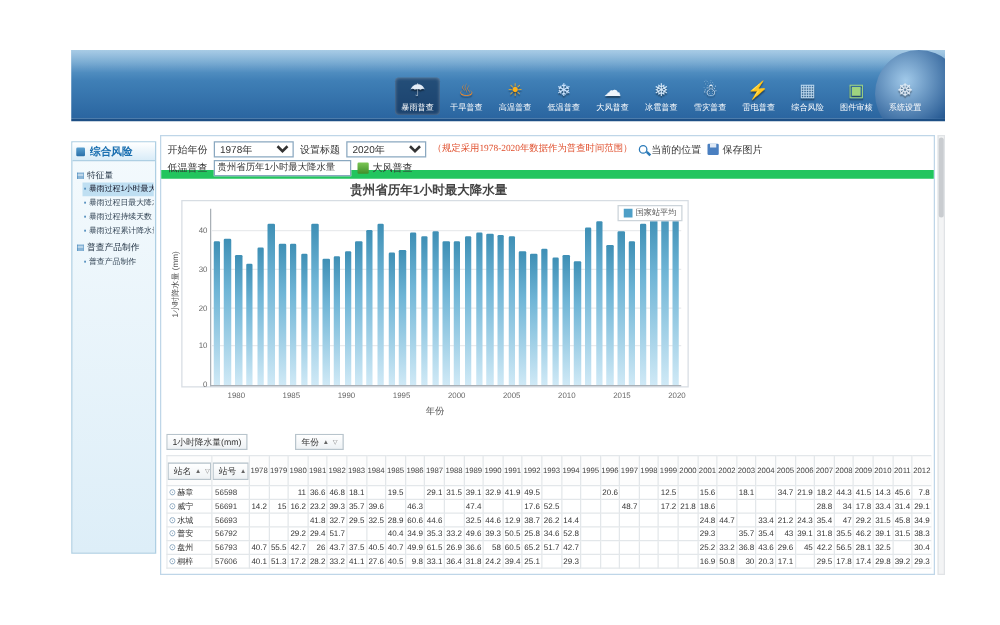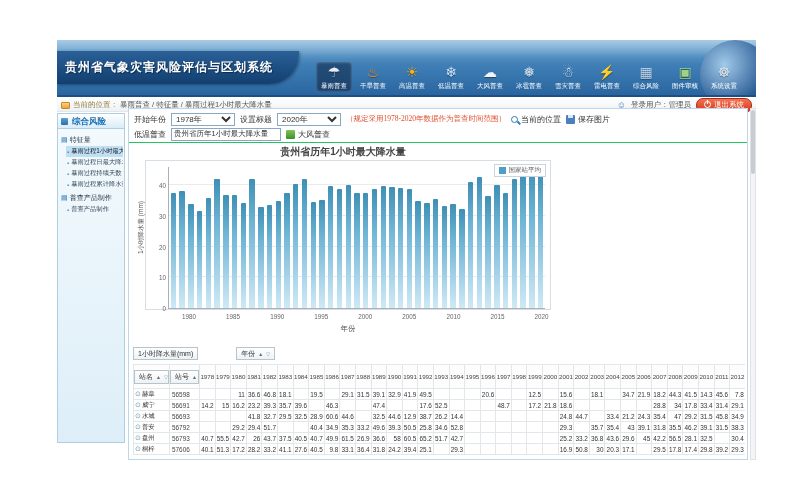--- a/index.html
+++ b/index.html
@@ -52,21 +52,21 @@
   .sb-group { font-size:7px; color:#234; display:flex; gap:2px; align-items:center; margin:3px 0 1px 2px;
               white-space:nowrap; overflow:hidden; cursor:pointer; }
   .sb-item { font-size:6.3px; color:#345; margin-left:7px; padding:1px 1px; white-space:nowrap; overflow:hidden;
              display:flex; gap:2px; align-items:center; cursor:pointer; }
   .sb-item.sel { background:#bfdff2; color:#112; }
   .sb-g-ico { color:#2f7ab5; font-size:7px; flex:none; }
   .sb-i-ico { color:#5a93c0; font-size:6px; flex:none; }
 
   
   .main { position:absolute; left:71px; top:68px; width:620px; height:352px; border:1px solid #bfd6e8; background:#fff; }
-  .toolbar { position:absolute; left:0; top:0; width:100%; height:34px; border-bottom:1px solid #22c55e; padding:3px 5px; }
+  .toolbar { position:absolute; left:0; top:0; width:100%; height:34px; border-bottom:7px solid #22c55e; padding:3px 5px; }
   .tb-row { display:flex; align-items:center; gap:5px; height:14px; font-size:8px; color:#333; margin-bottom:1px; }
   .tb-select { width:64px; height:13px; font-size:8px; border:1px solid #8aa8c0; background:#fff; color:#333; }
   .tb-note { color:#e0502e; font-size:7.5px; white-space:nowrap;font-family:Liberation Serif, serif; }
   .tb-link { display:flex; align-items:center; gap:3px; cursor:pointer; color:#333; white-space:nowrap; }
   .tb-input { width:110px; height:13px; border:1px solid #8aa8c0; font-size:7.5px; padding:0 2px; color:#333; }
   .ic-mag { width:7px; height:7px; border:1.5px solid #2a7ab8; border-radius:50%; position:relative; flex:none; }
   .ic-mag::after { content:''; position:absolute; left:5px; top:5px; width:4px; height:1.5px; background:#2a7ab8; transform:rotate(45deg); }
   .ic-disk { width:9px; height:9px; background:#4a7fc0; border-radius:1px; position:relative; flex:none; }
   .ic-disk::after { content:''; position:absolute; left:2px; top:0; width:5px; height:3px; background:#dfe9f5; }
   .ic-green { width:9px; height:9px; background:linear-gradient(#7cc655,#3f8f2a); border-radius:1px; flex:none; }
@@ -108,23 +108,20 @@
   .vthumb { position:absolute; left:0px; top:1px; width:4px; height:64px; background:#c9ccd0; border-radius:2px; cursor:pointer; }
 </style>
 </head>
 <body>
 
 <div class="page">
 
   <div class="banner">
     <div class="banner-sheen"></div>
     <div class="globe"></div>
-    <div class="logo">
-      <span class="logo-text">贵州省气象灾害风险评估与区划系统</span>
-    </div>
     <div class="nav">
         <div class="nav-item sel">
           <span class="nav-ico" style="color: rgb(227, 236, 247);">☂</span>
           <span class="nav-lbl">暴雨普查</span>
         </div>
         <div class="nav-item">
           <span class="nav-ico" style="color: rgb(255, 138, 30);">♨</span>
           <span class="nav-lbl">干旱普查</span>
         </div>
         <div class="nav-item">
@@ -159,33 +156,20 @@
           <span class="nav-ico" style="color: rgb(158, 211, 127);">▣</span>
           <span class="nav-lbl">图件审核</span>
         </div>
         <div class="nav-item">
           <span class="nav-ico" style="color: rgb(223, 233, 243);">☸</span>
           <span class="nav-lbl">系统设置</span>
         </div>
       </div>
   </div>
 
-  <div class="statusbar">
-    <span class="bc-ico"></span>
-    <span class="bc-prefix">当前的位置：</span>
-    <span class="bc-path">暴雨普查 / 特征量 / 暴雨过程1小时最大降水量</span>
-    <span class="status-right">
-      <span class="user-ico">☺</span>
-      <span class="user-lbl">登录用户：管理员</span>
-      <span class="logout-btn">
-        <span class="pwr"></span>
-        <span>退出系统</span>
-      </span>
-    </span>
-  </div>
 
   <div class="sidebar">
     <div class="sb-title">综合风险</div>
     <div class="sb-tree">
         <div class="sb-group">
           <span class="sb-g-ico">▤</span>
           <span>特征量</span>
         </div>
         <div class="sb-item sel">
           <span class="sb-i-ico">▪</span>

